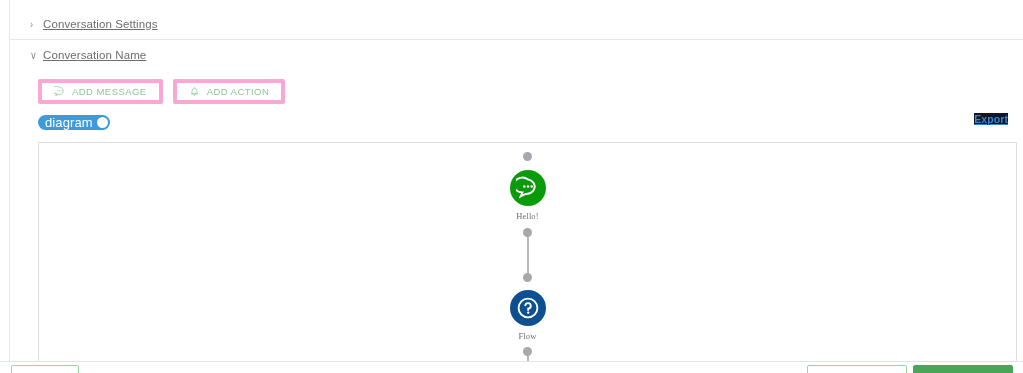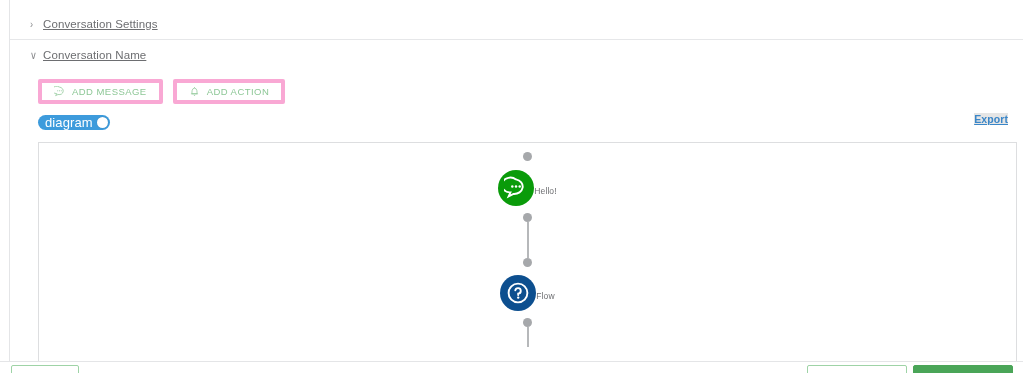--- a/index.html
+++ b/index.html
@@ -132,21 +132,21 @@
     box-shadow: 0 0 1px rgba(0,0,0,.25);
   }
   .export-link {
     position: absolute;
     right: 15px;
     top: 0;
     font-size: 10.5px;
     font-weight: bold;
     color: #3a86c8;
     text-decoration: underline;
-    background: #e5e5e5;
+    background: #0f172a;
     cursor: pointer;
     letter-spacing: .1px;
   }
 
   
   .canvas {
     position: relative;
     margin: 7px 0 0 28px;
     width: 979px;
     height: 225px;
@@ -173,22 +173,23 @@
     flex: 0 0 auto;
   }
   .conn-line {
     width: 2px;
     background: #b6b8ba;
     flex: 0 0 auto;
   }
 
   .node {
     display: flex;
-    flex-direction: row;
-    align-items: center;
+    flex-direction: column;
+    align-items: center;
+    font-family: Liberation Serif, serif;
   }
   .node-circle {
     width: 36px;
     height: 36px;
     border-radius: 50%;
     display: flex;
     align-items: center;
     justify-content: center;
     cursor: pointer;
   }

